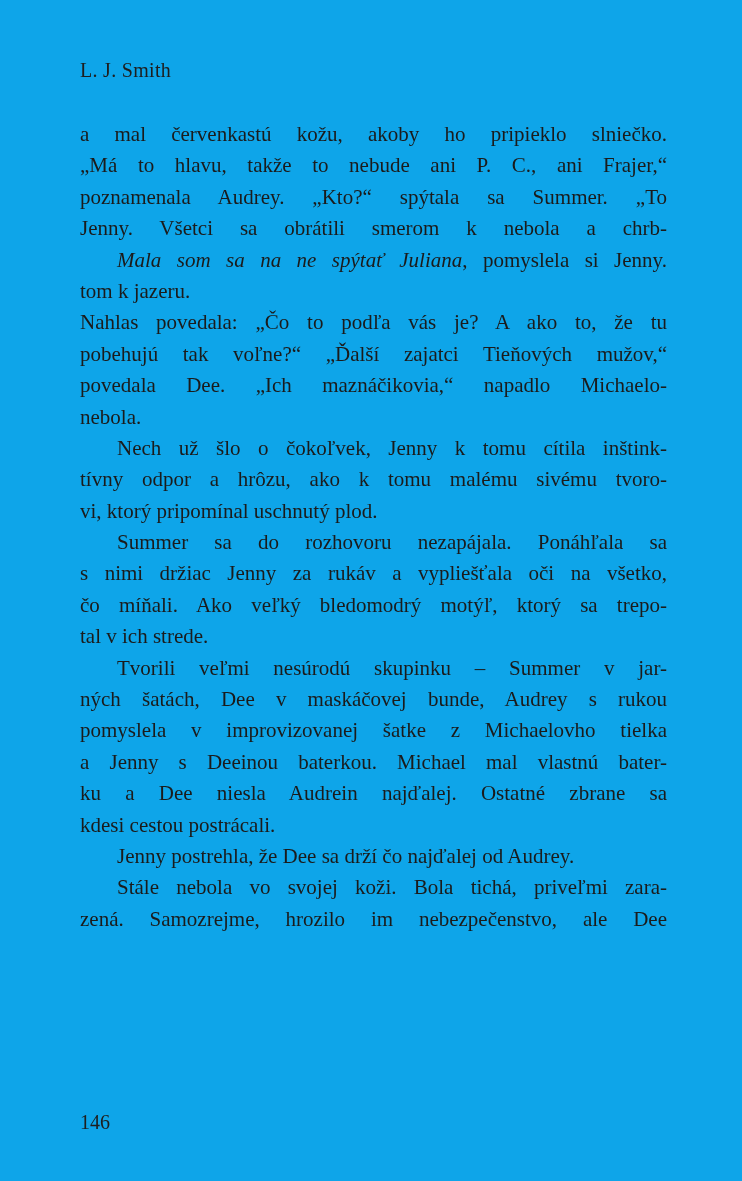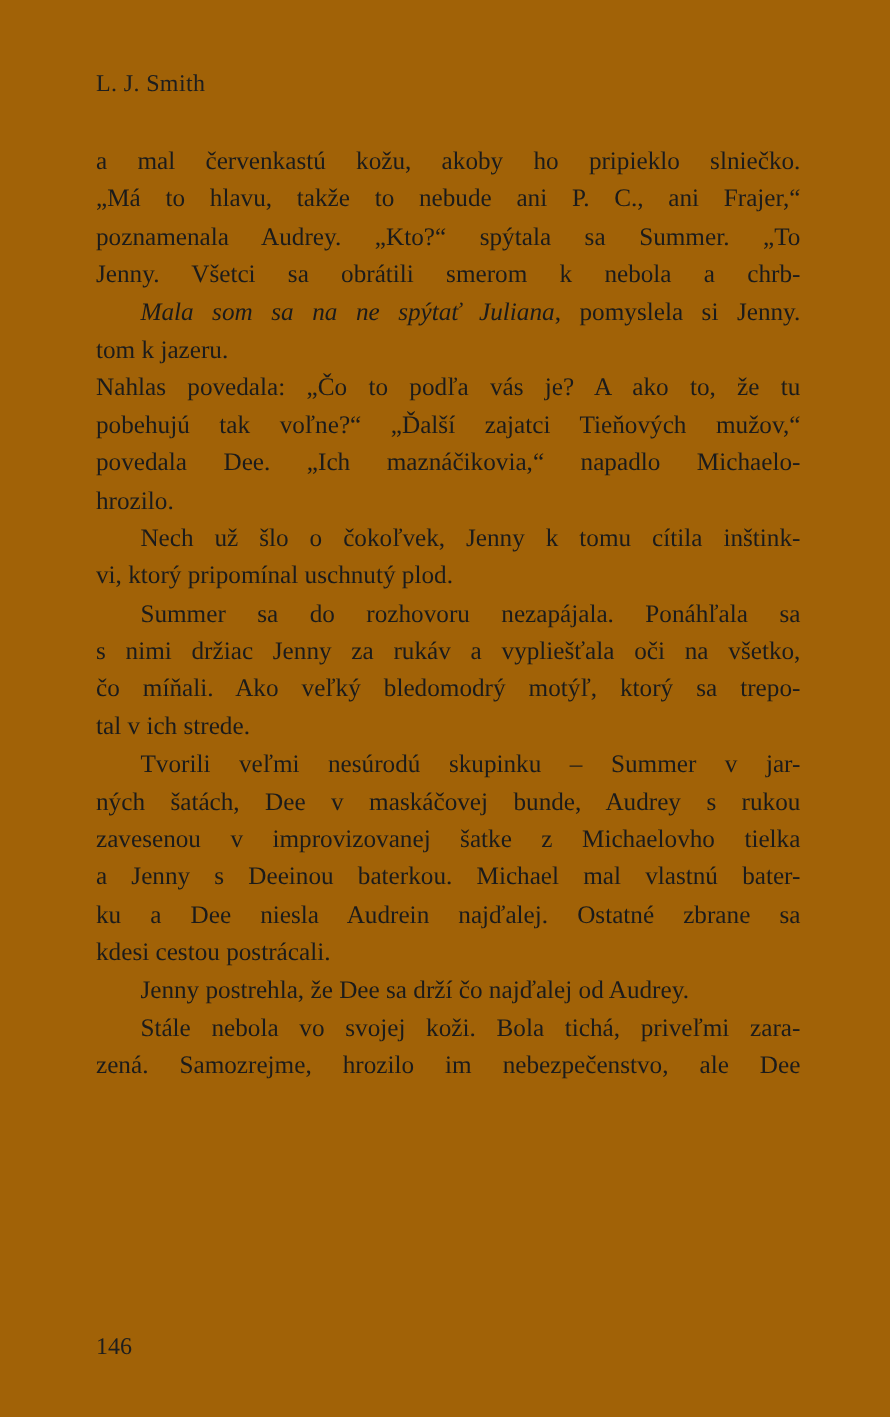--- a/index.html
+++ b/index.html
@@ -10,21 +10,21 @@
     width: 742px;
     height: 1181px;
     background: #ffffff;
     position: relative;
     overflow: hidden;
     font-family: "Liberation Serif", "DejaVu Serif", serif;
   }
   .page {
     position: absolute;
     inset: 0;
-    background: #a16207;
+    background: #0ea5e9;
   }
   .running-header {
     position: absolute;
     left: 80px;
     top: 59px;
     font-size: 20px;
     color: #1e1e1e;
     letter-spacing: 0.3px;
   }
   .body-text {
@@ -71,30 +71,31 @@
   <div class="body-text">
       <div class="line"><span>a mal červenkastú kožu, akoby ho pripieklo slniečko.</span></div>
       <div class="line"><span>„Má to hlavu, takže to nebude ani P. C., ani Frajer,“</span></div>
       <div class="line"><span>poznamenala Audrey. „Kto?“ spýtala sa Summer. „To</span></div>
       <div class="line"><span>Jenny. Všetci sa obrátili smerom k nebola a chrb-</span></div>
       <div class="line indent"><i>Mala som sa na ne spýtať Juliana</i><span>, pomyslela si Jenny.</span></div>
       <div class="line last"><span>tom k jazeru.</span></div>
       <div class="line"><span>Nahlas povedala: „Čo to podľa vás je? A ako to, že tu</span></div>
       <div class="line"><span>pobehujú tak voľne?“ „Ďalší zajatci Tieňových mužov,“</span></div>
       <div class="line"><span>povedala Dee. „Ich maznáčikovia,“ napadlo Michaelo-</span></div>
-      <div class="line last"><span>hrozilo.</span></div>
+      <div class="line last"><span>nebola.</span></div>
       <div class="line indent"><span>Nech už šlo o čokoľvek, Jenny k tomu cítila inštink-</span></div>
+      <div class="line"><span>tívny odpor a hrôzu, ako k tomu malému sivému tvoro-</span></div>
       <div class="line last"><span>vi, ktorý pripomínal uschnutý plod.</span></div>
       <div class="line indent"><span>Summer sa do rozhovoru nezapájala. Ponáhľala sa</span></div>
       <div class="line"><span>s nimi držiac Jenny za rukáv a vypliešťala oči na všetko,</span></div>
       <div class="line"><span>čo míňali. Ako veľký bledomodrý motýľ, ktorý sa trepo-</span></div>
       <div class="line last"><span>tal v ich strede.</span></div>
       <div class="line indent"><span>Tvorili veľmi nesúrodú skupinku – Summer v jar-</span></div>
       <div class="line"><span>ných šatách, Dee v maskáčovej bunde, Audrey s rukou</span></div>
-      <div class="line"><span>zavesenou v improvizovanej šatke z Michaelovho tielka</span></div>
+      <div class="line"><span>pomyslela v improvizovanej šatke z Michaelovho tielka</span></div>
       <div class="line"><span>a Jenny s Deeinou baterkou. Michael mal vlastnú bater-</span></div>
       <div class="line"><span>ku a Dee niesla Audrein najďalej. Ostatné zbrane sa</span></div>
       <div class="line last"><span>kdesi cestou postrácali.</span></div>
       <div class="line indent last"><span>Jenny postrehla, že Dee sa drží čo najďalej od Audrey.</span></div>
       <div class="line indent"><span>Stále nebola vo svojej koži. Bola tichá, priveľmi zara-</span></div>
       <div class="line"><span>zená. Samozrejme, hrozilo im nebezpečenstvo, ale Dee</span></div>
     </div>
 
   <div class="page-number">146</div>
 </div>

